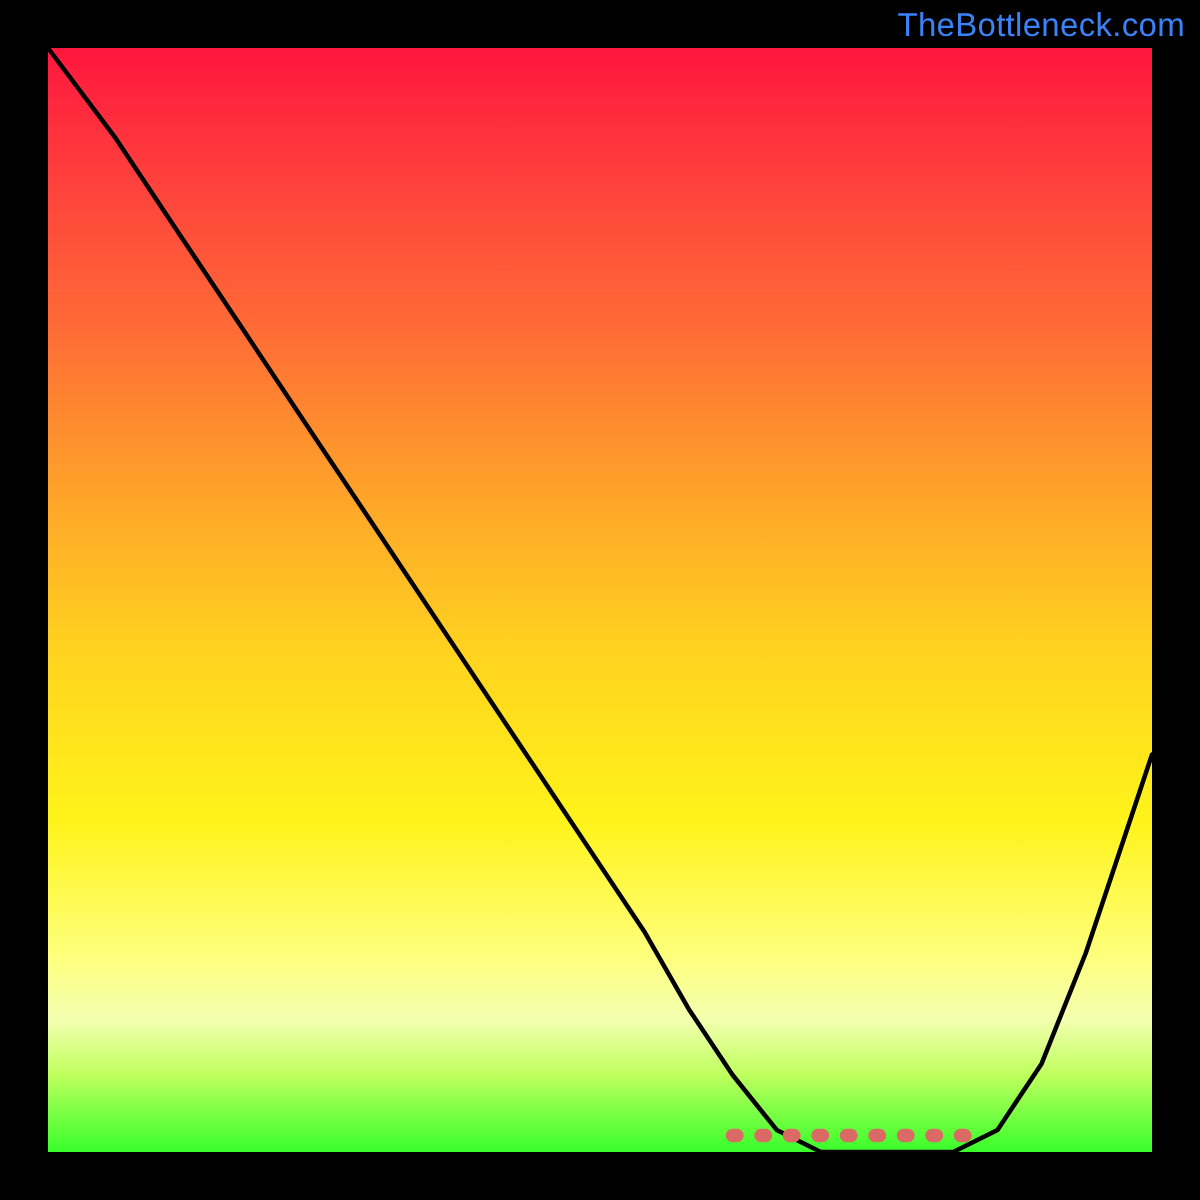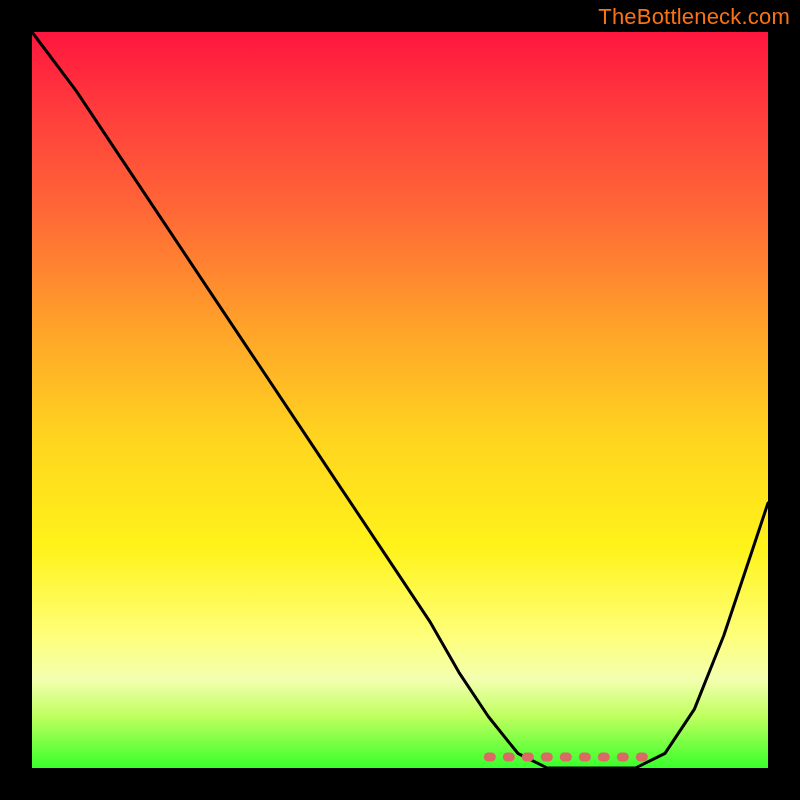--- a/index.html
+++ b/index.html
@@ -14,21 +14,21 @@
   .frame {
     position: relative;
     width: 800px;
     height: 800px;
     background: #000;
   }
   .watermark {
     position: absolute;
     top: 4px;
     right: 10px;
-    color: #f97316;
+    color: #3b82f6;
     font-size: 22px;
     font-weight: 500;
     letter-spacing: 0.2px;
     z-index: 10;
   }
   .plot-area {
     position: absolute;
     left: 32px;
     top: 32px;
     width: 736px;

